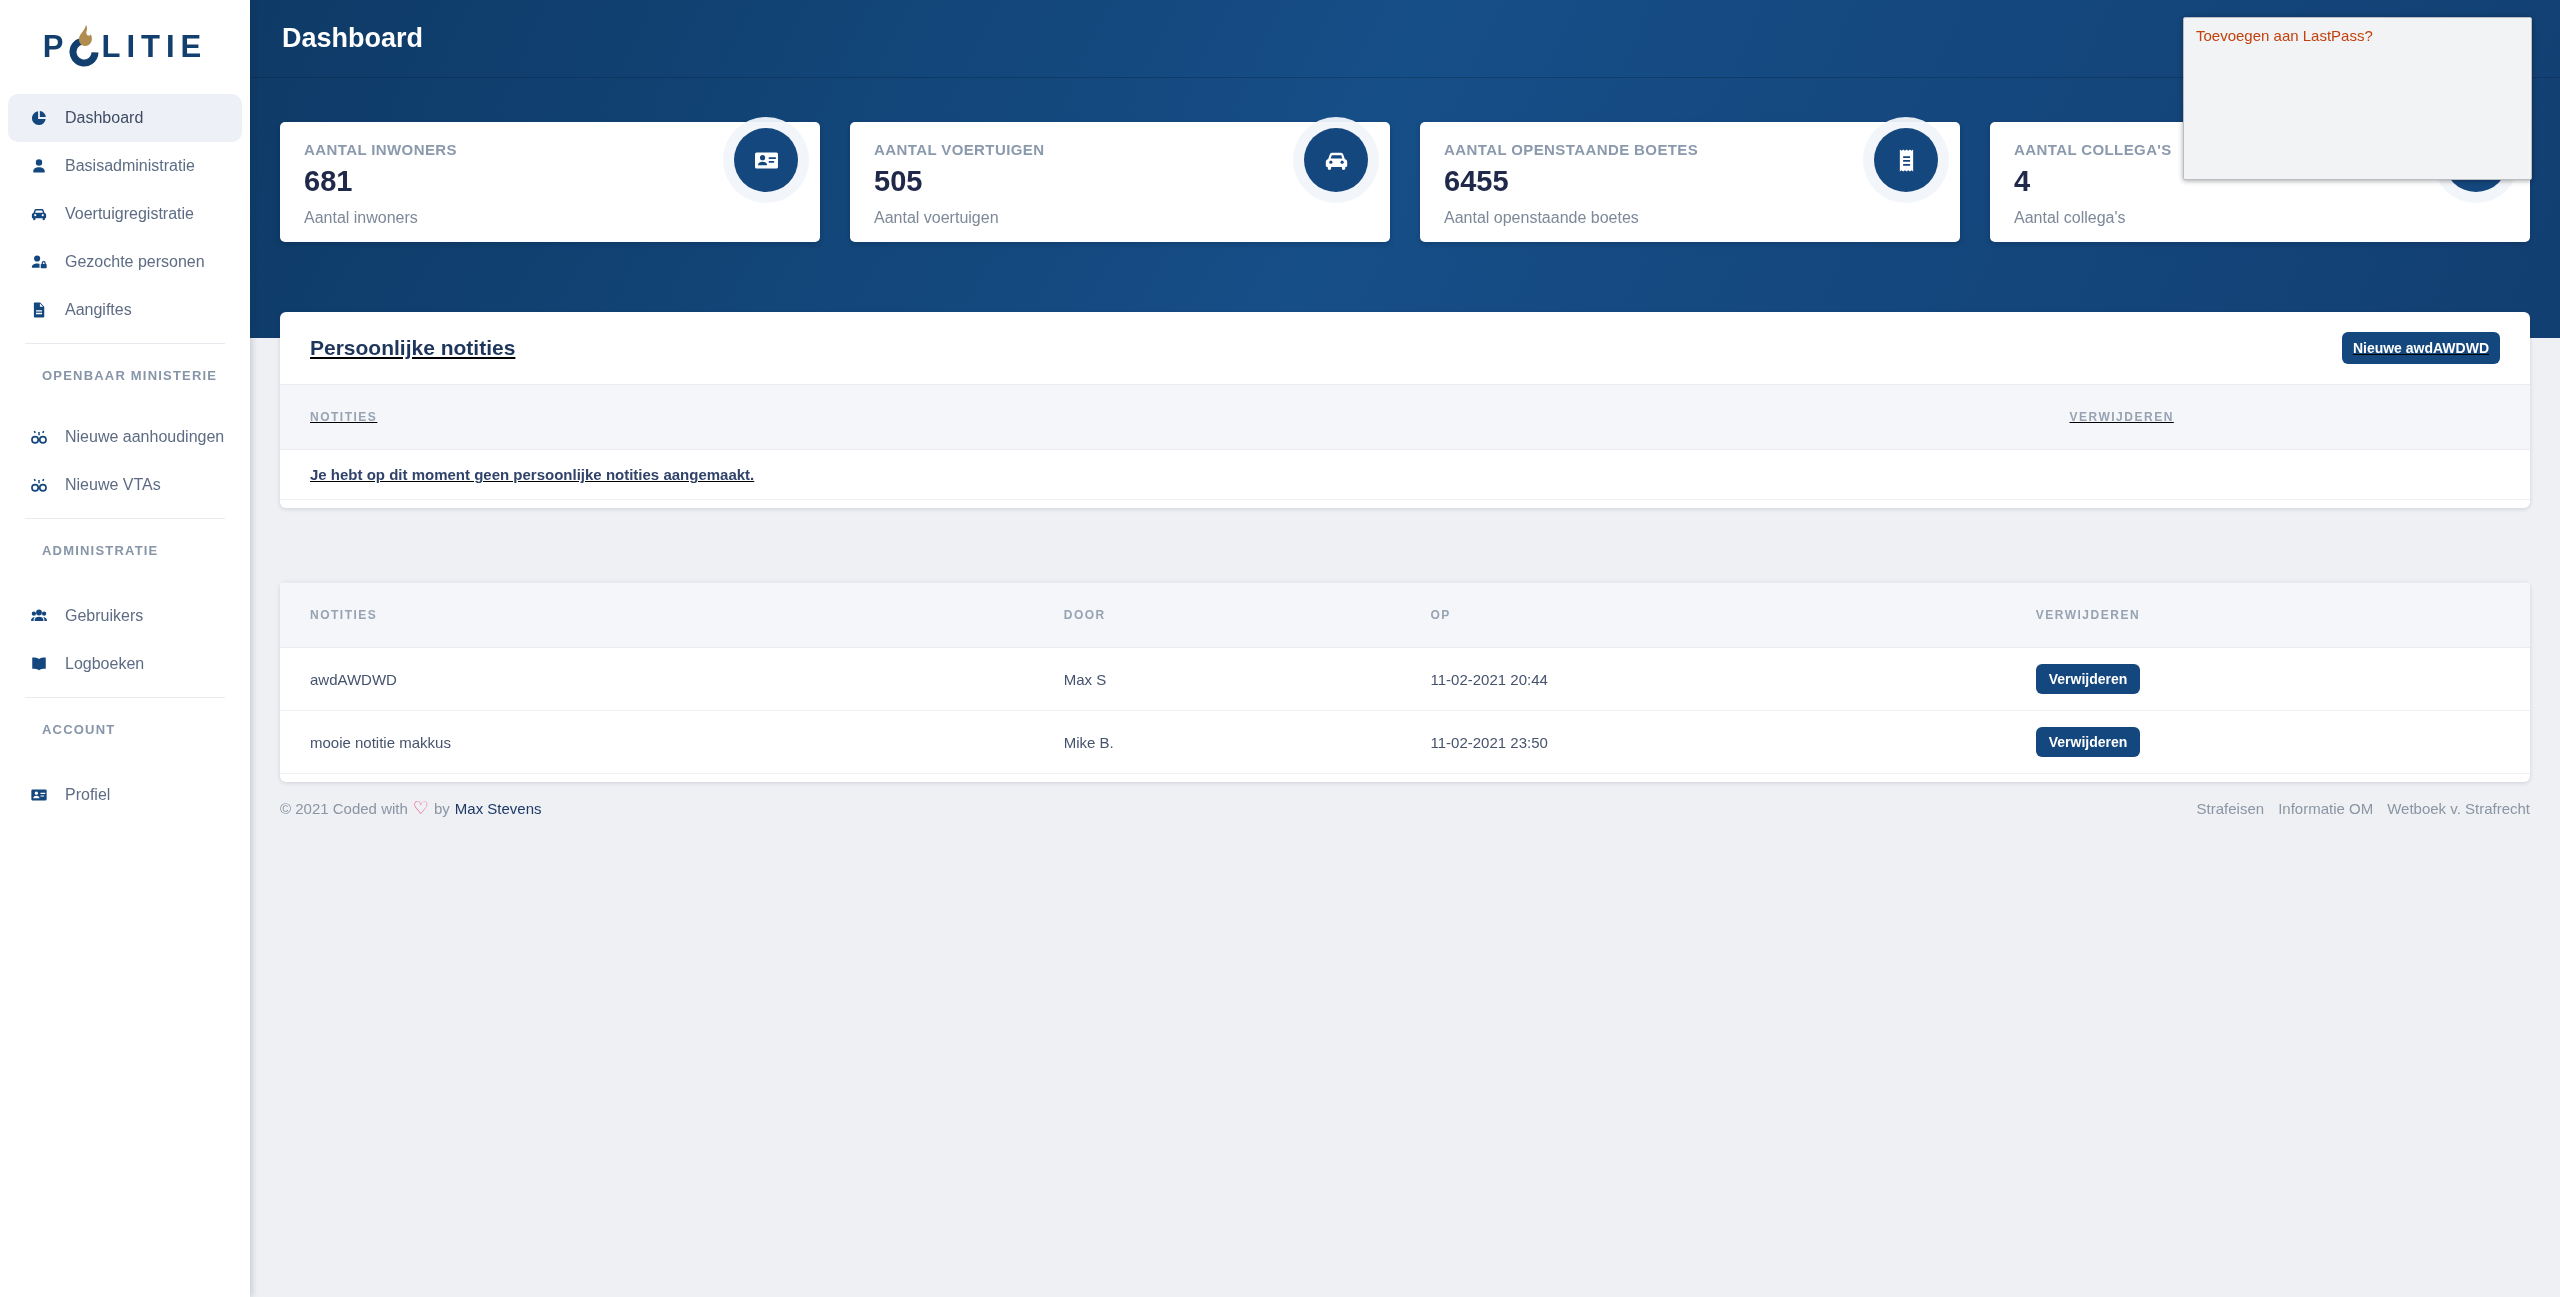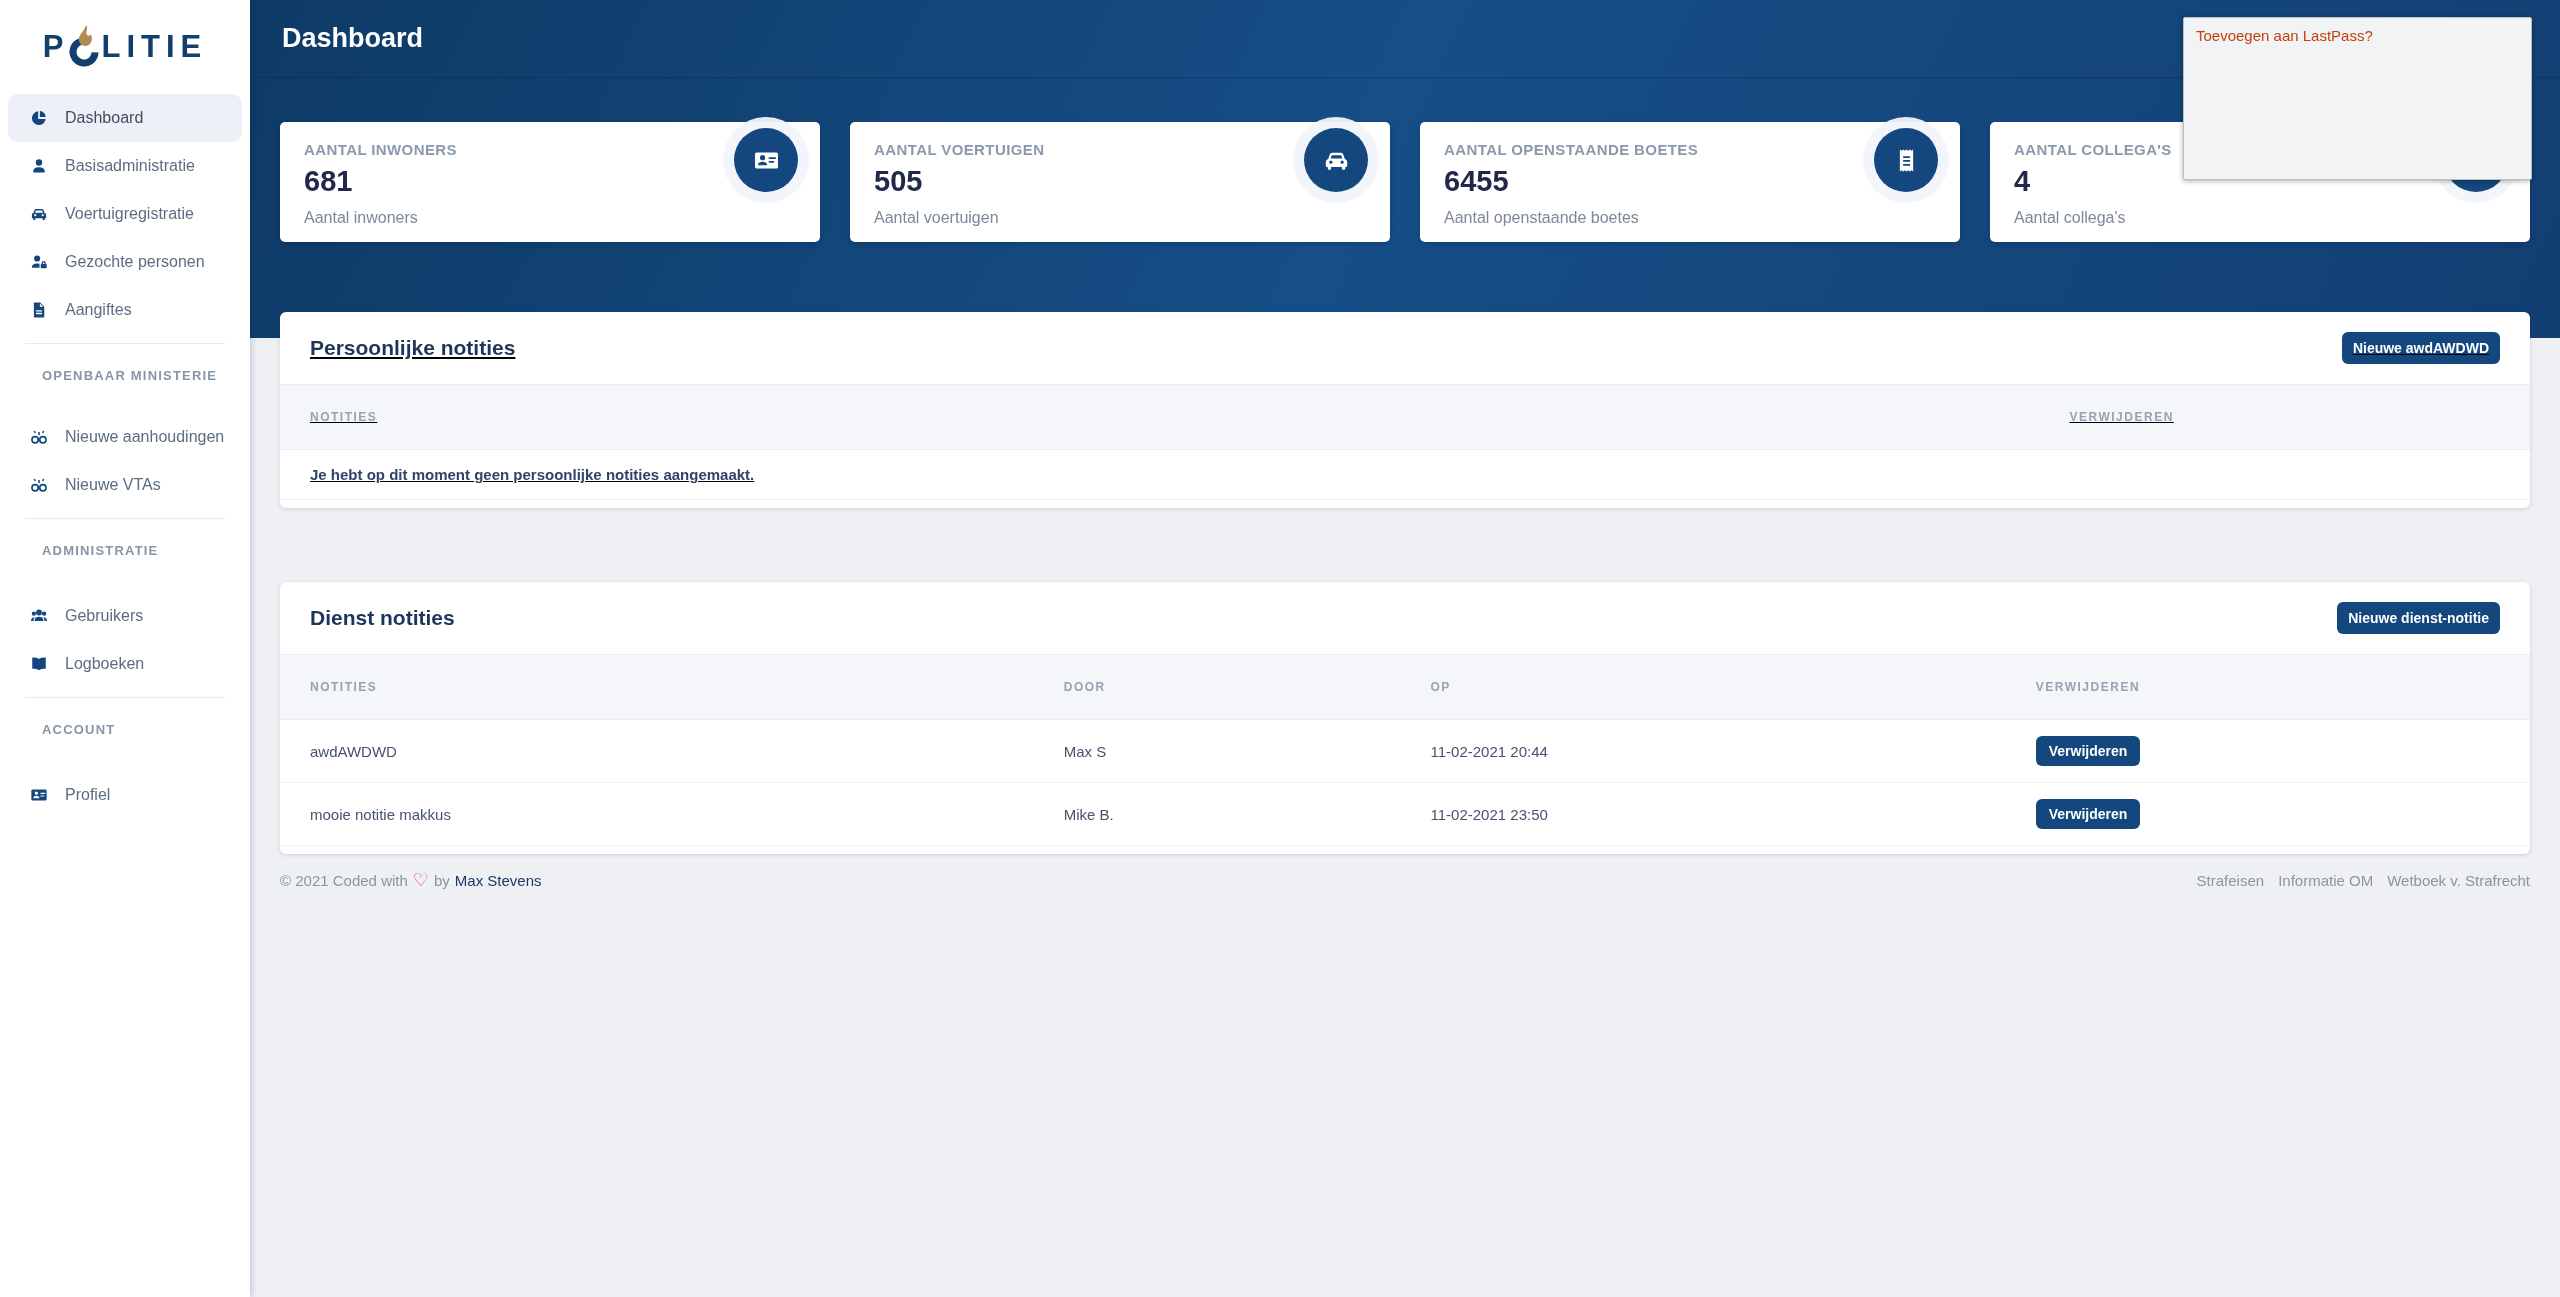--- a/index.html
+++ b/index.html
@@ -275,24 +275,20 @@
           </thead>
           <tbody>
             <tr>
               <td colspan="2" class="empty-msg">Je hebt op dit moment geen persoonlijke notities aangemaakt.</td>
             </tr>
           </tbody>
         </table>
       </section>
 
       <section class="panel panel-2">
-        <div class="panel-head">
-          <span class="panel-title">Dienst notities</span>
-          <button class="btn">Nieuwe dienst-notitie</button>
-        </div>
         <table>
           <colgroup>
               <col style="width:33.5%">
               <col style="width:16.3%">
               <col style="width:26.9%">
               <col>
             </colgroup>
           <thead>
             <tr>
               <th>NOTITIES</th>

